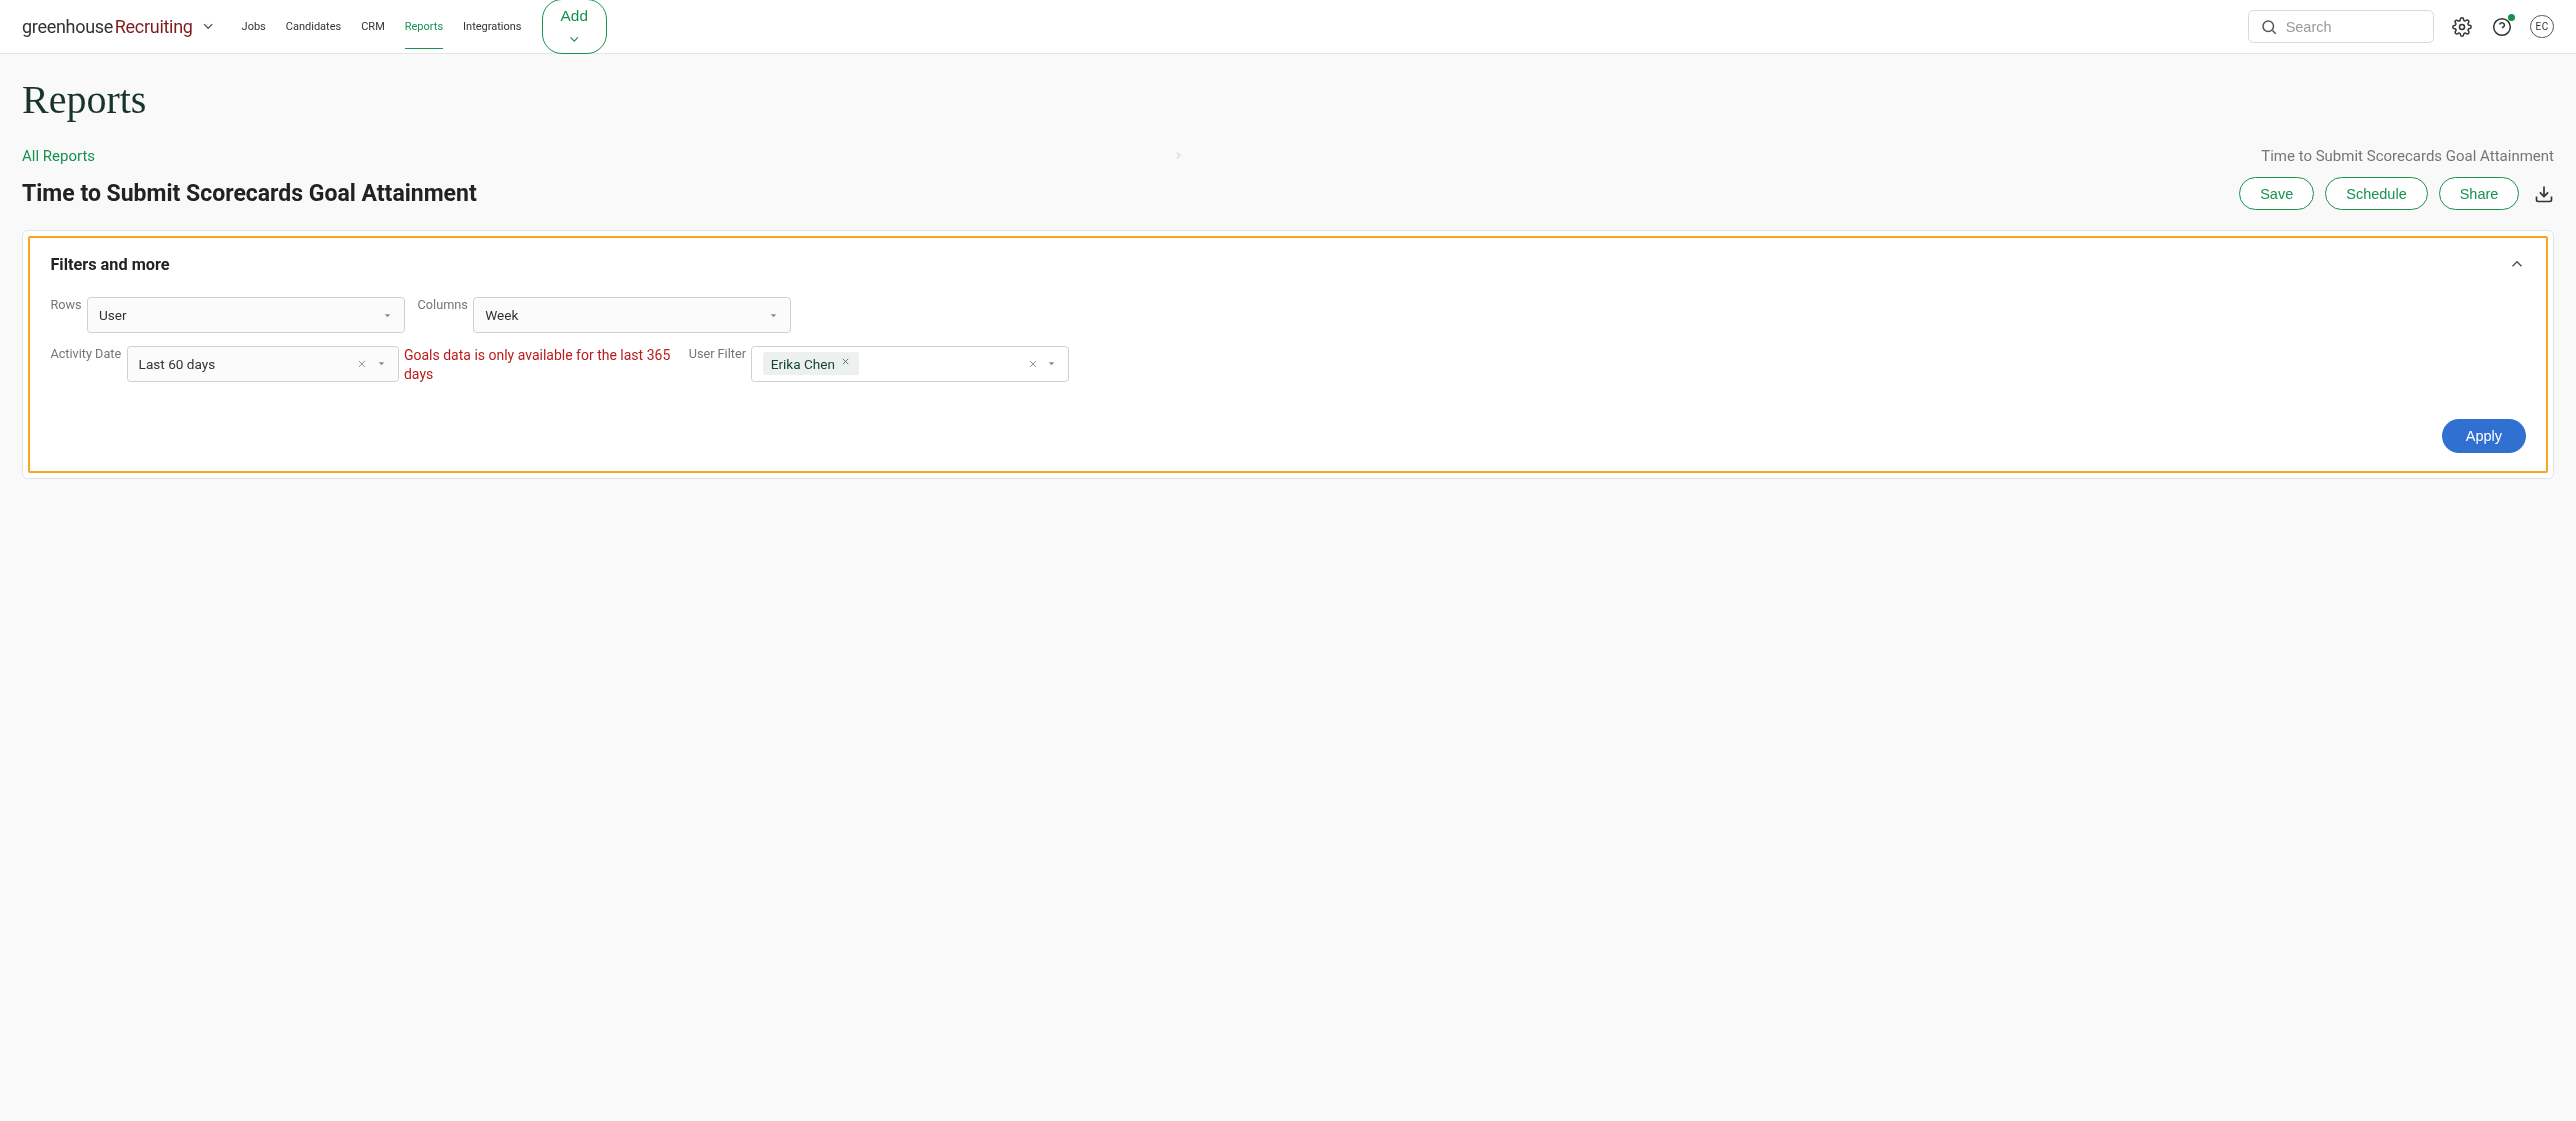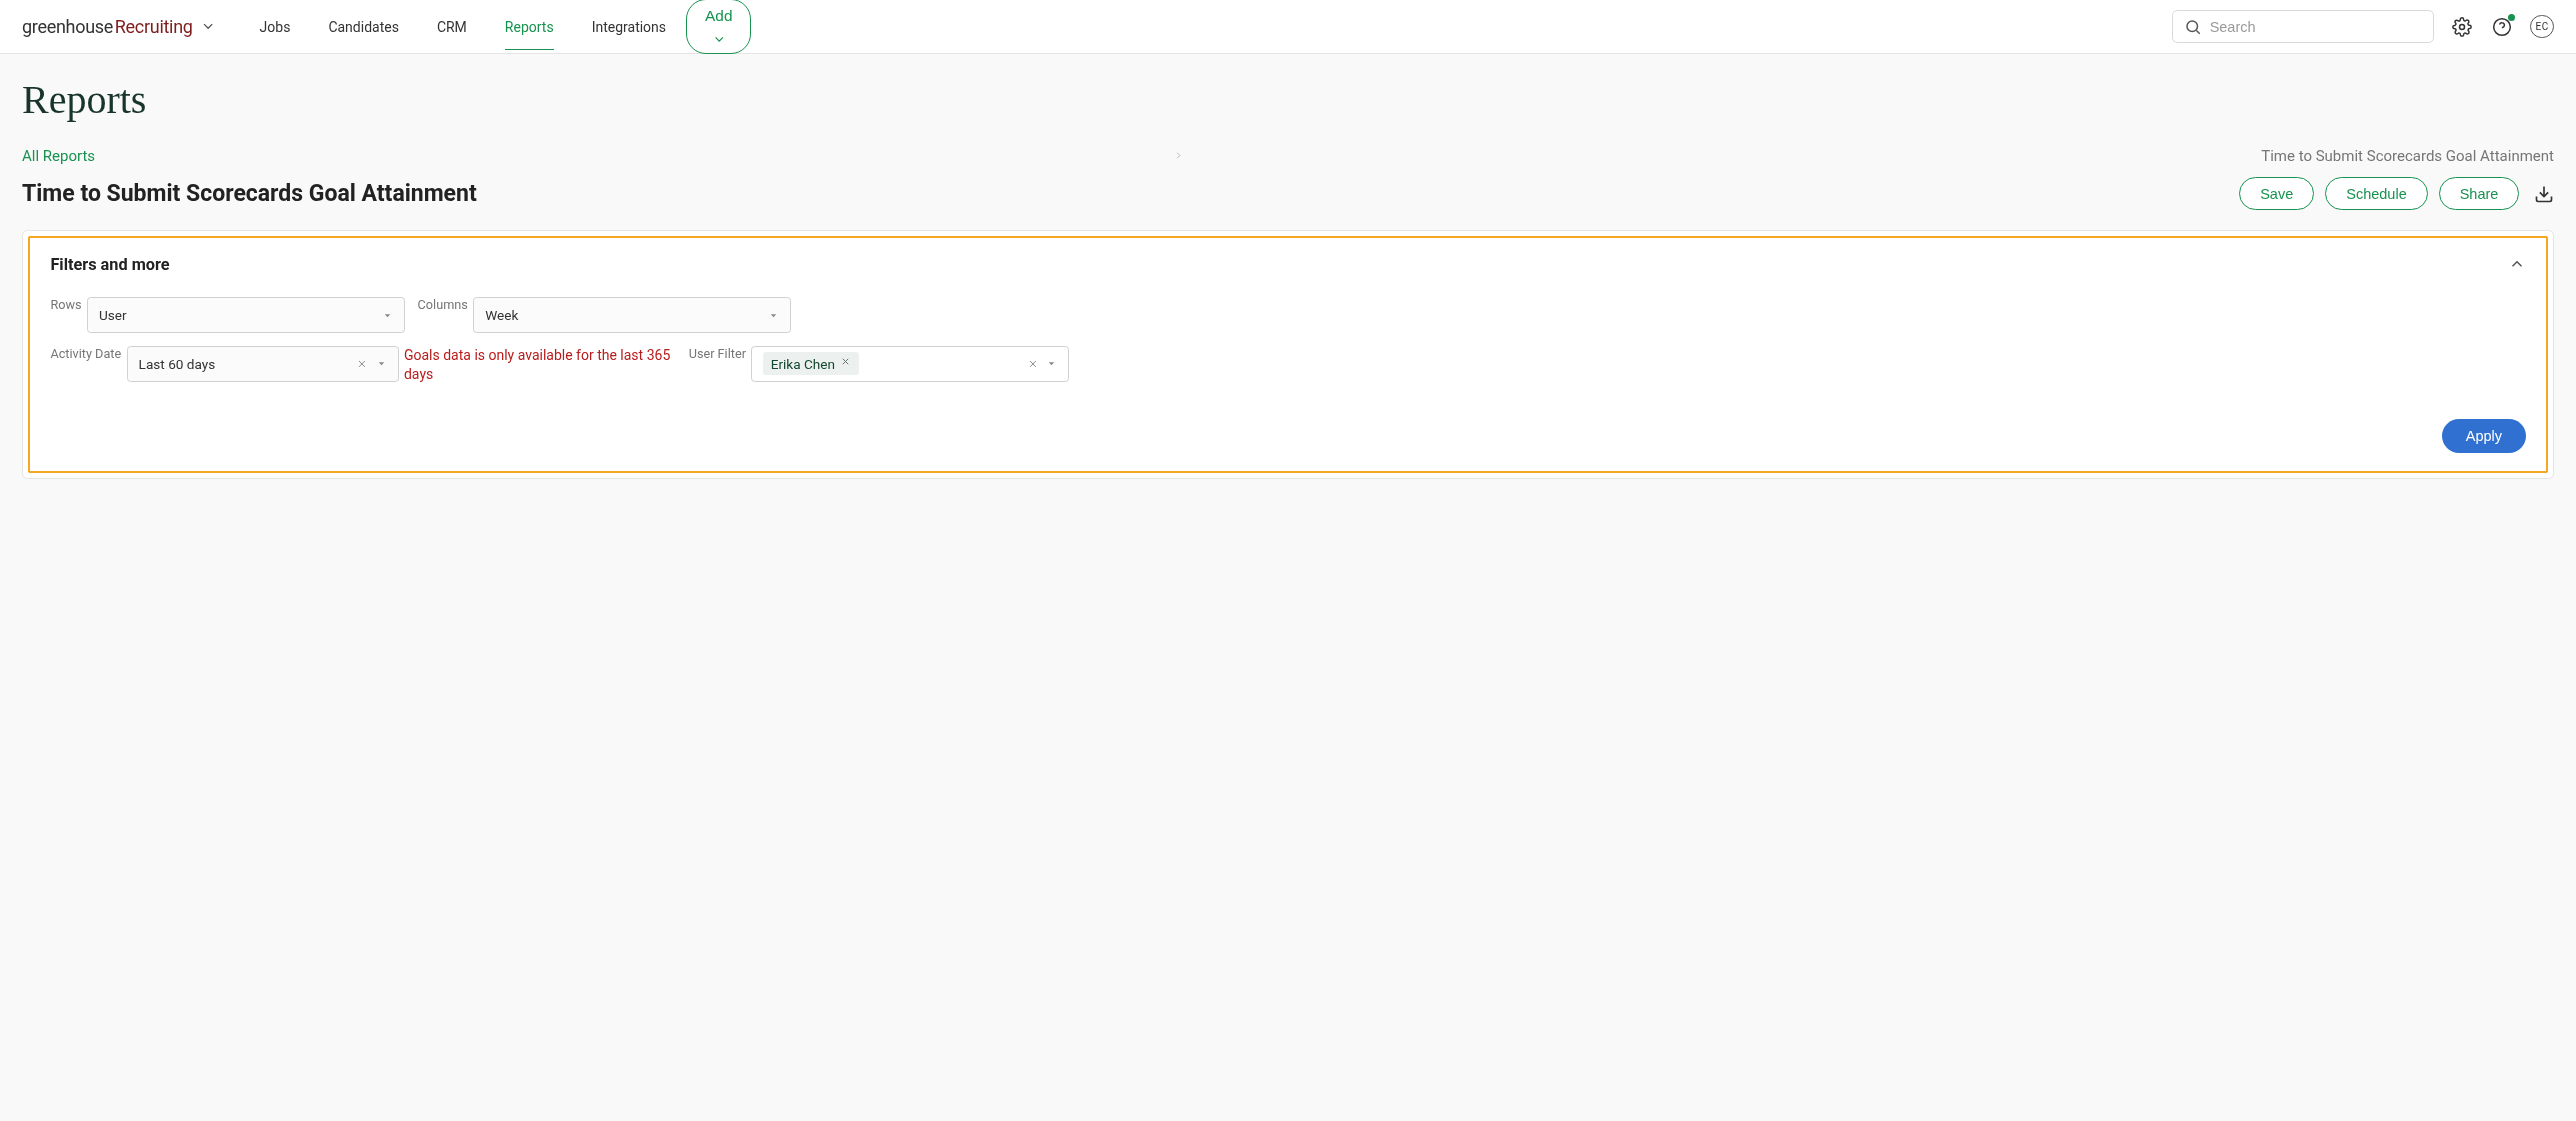--- a/index.html
+++ b/index.html
@@ -28,24 +28,23 @@
   align-items: baseline;
   letter-spacing: -0.3px;
 }
 .logo .g { color: #333; font-weight: 400; }
 .logo .rec { color: #7f1d1d; margin-left: 1.8px; }
 .logo-chevron { color: #555; }
 .nav { display: flex; gap: 20px; align-items: center; }
 .nav a {
   text-decoration: none;
   color: #333;
-  font-size: 14px;
+  font-size: 11px;
   padding: 16.3px 0 14.5px;
   border-bottom: 1.8px solid transparent;
-  margin-left: 18px;
 }
 .nav a.active { color: #17924f; border-bottom-color: #17924f; }
 .add-btn {
   margin-left: 20px;
   border: 1.4px solid #17924f;
   border-radius: 20px;
   padding: 6.4px 18px;
   color: #17924f;
   font-size: 15.4px;
   background: #fff;
@@ -60,21 +59,21 @@
   display: flex;
   align-items: center;
   gap: 16.3px;
 }
 .search-wrap {
   display: flex;
   align-items: center;
   border: 0.9px solid #d9d9d9;
   border-radius: 5.4px;
   padding: 6.4px 11px;
-  width: 262px;
+  width: 186px;
 }
 .search-wrap input {
   border: none;
   outline: none;
   font-size: 14.5px;
   flex: 1;
   background: transparent;
 }
 .search-wrap input::placeholder { color: #9a9a9a; }
 .icon-btn {

